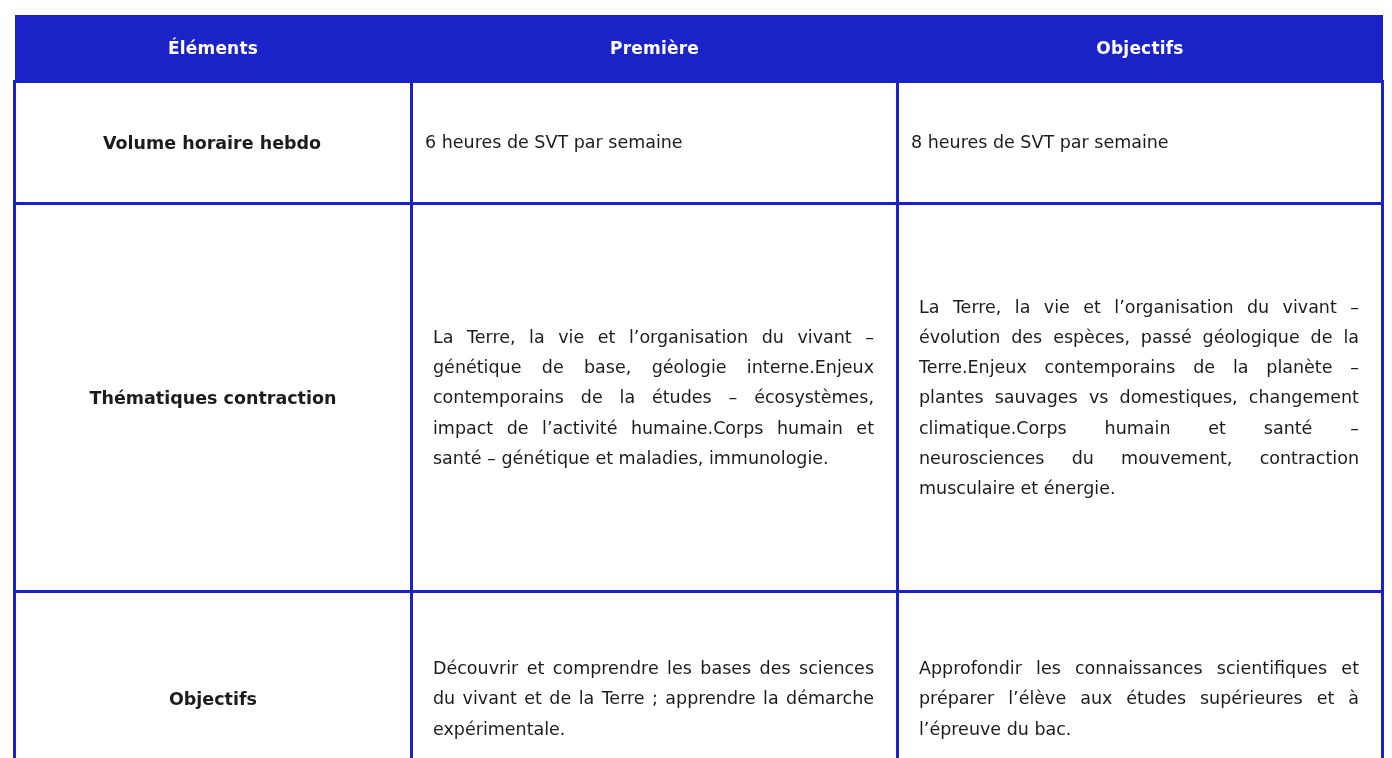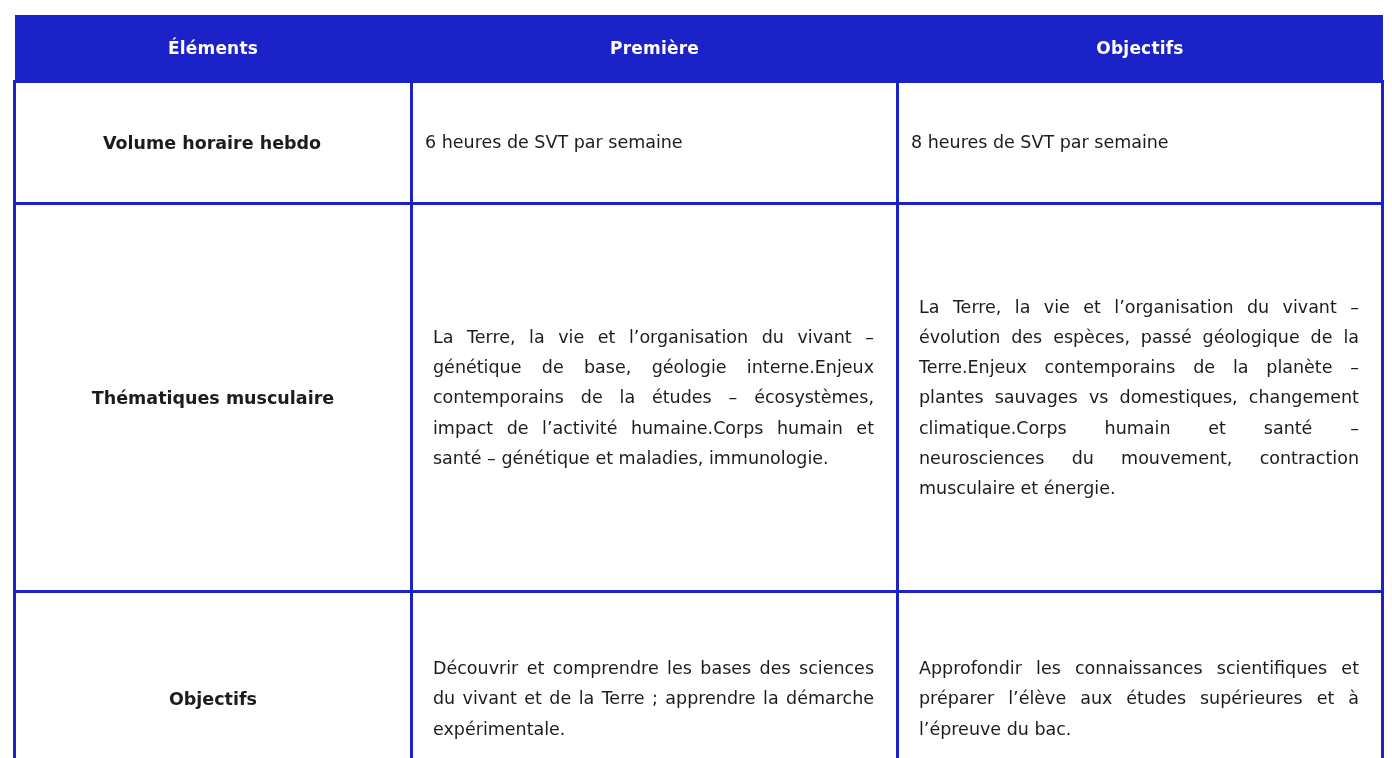--- a/index.html
+++ b/index.html
@@ -89,21 +89,21 @@
 
   <tbody>
 
     <tr class="row-volume">
       <td class="label-cell">Volume horaire hebdo</td>
       <td class="content-cell">6 heures de SVT par semaine</td>
       <td class="content-cell">8 heures de SVT par semaine</td>
     </tr>
 
     <tr class="row-thematiques">
-      <td class="label-cell">Thématiques musculaire</td>
+      <td class="label-cell">Thématiques contraction</td>
       <td class="content-cell">La Terre, la vie et l’organisation du vivant – génétique de base, géologie interne.Enjeux contemporains de la études – écosystèmes, impact de l’activité humaine.Corps humain et santé – génétique et maladies, immunologie.</td>
       <td class="content-cell">La Terre, la vie et l’organisation du vivant – évolution des espèces, passé géologique de la Terre.Enjeux contemporains de la planète – plantes sauvages vs domestiques, changement climatique.Corps humain et santé – neurosciences du mouvement, contraction musculaire et énergie.</td>
     </tr>
 
     <tr class="row-objectifs">
       <td class="label-cell">Objectifs</td>
       <td class="content-cell">Découvrir et comprendre les bases des sciences du vivant et de la Terre ; apprendre la démarche expérimentale.</td>
       <td class="content-cell">Approfondir les connaissances scientifiques et préparer l’élève aux études supérieures et à l’épreuve du bac.</td>
     </tr>
 

